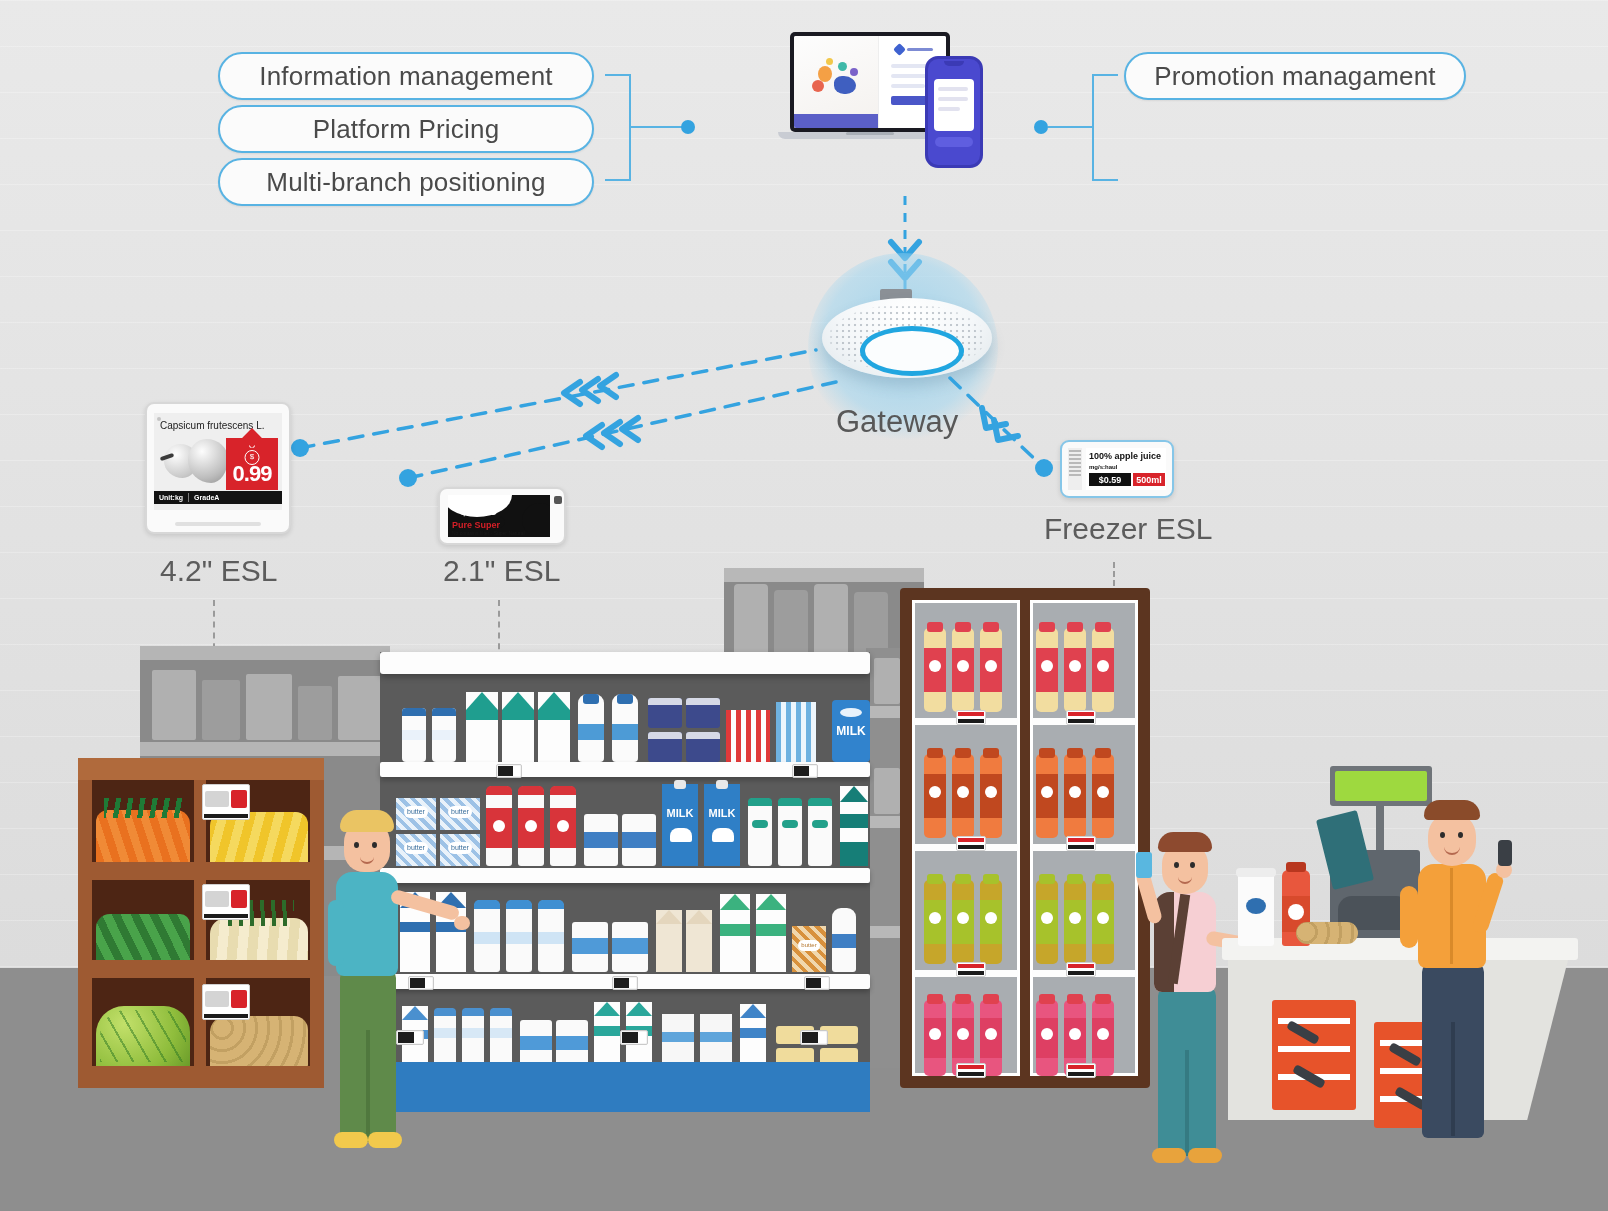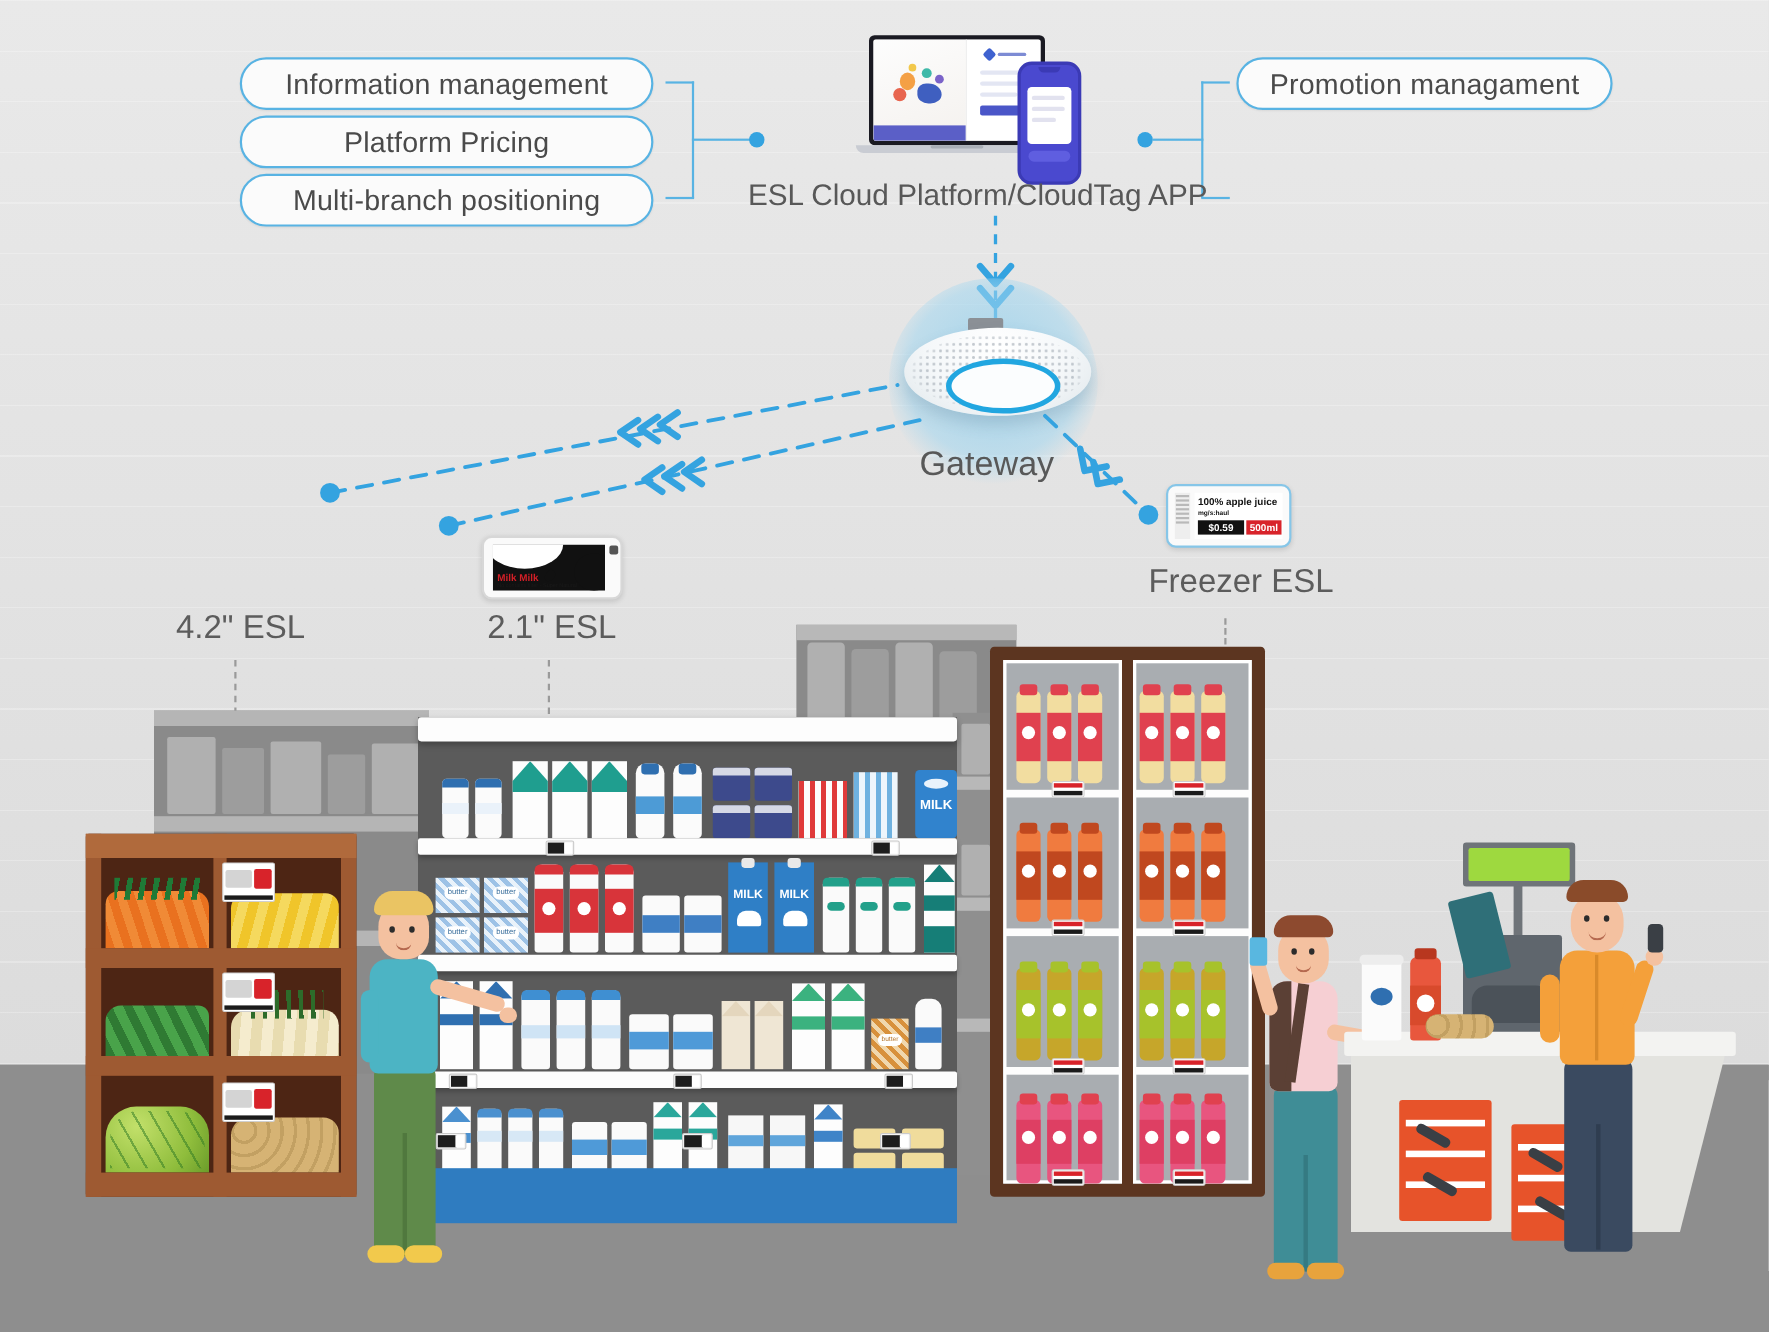--- a/index.html
+++ b/index.html
@@ -202,21 +202,20 @@
   <div class="phone" style="left:925px;top:56px;">
     <div class="notch"></div>
     <div class="card">
       <div class="ln" style="top:8px;width:30px;"></div>
       <div class="ln" style="top:18px;width:30px;"></div>
       <div class="ln" style="top:28px;width:22px;"></div>
     </div>
     <div class="btn"></div>
   </div>
 
-  <div class="caption cap-main" style="left:680px;top:162px;">ESL Cloud Platform/CloudTag APP</div>
 
   <svg style="position:absolute;left:880px;top:196px;width:50px;height:110px;">
     <line x1="25" y1="0" x2="25" y2="98" stroke="#34a3e0" stroke-width="3" stroke-dasharray="9 8"></line>
     <polyline points="11,46 25,62 39,46" fill="none" stroke="#34a3e0" stroke-width="6" stroke-linecap="round" stroke-linejoin="round"></polyline>
     <polyline points="11,66 25,82 39,66" fill="none" stroke="#34a3e0" stroke-width="6" stroke-linecap="round" stroke-linejoin="round"></polyline>
   </svg>
 
   <div class="gw-glow" style="left:808px;top:253px;width:190px;height:190px;"></div>
   <div class="gw-stub" style="left:880px;top:289px;width:32px;height:12px;"></div>
   <div class="gw-body" style="left:822px;top:298px;width:170px;height:80px;">
@@ -244,31 +243,54 @@
 
   <svg style="position:absolute;left:940px;top:372px;width:160px;height:120px;">
     <line x1="10" y1="6" x2="104" y2="96" stroke="#34a3e0" stroke-width="3.5" stroke-dasharray="14 11" stroke-linecap="round"></line>
     <g stroke="#34a3e0" stroke-width="6" fill="none" stroke-linecap="round" stroke-linejoin="round">
       <polyline points="42,36 46,56 66,52"></polyline>
       <polyline points="54,48 58,68 78,64"></polyline>
     </g>
     <circle cx="104" cy="96" r="9" fill="#34a3e0"></circle>
   </svg>
 
+  <div class="esl-frame" style="left:145px;top:402px;width:142px;height:128px;">
+    <div class="esl-screen" style="left:7px;top:9px;right:7px;bottom:22px;">
+      <div class="t42-title" style="left:6px;top:7px;">Capsicum frutescens L.</div>
+
+      <div class="t42-pepper" style="left:10px;top:31px;width:34px;height:34px;background:radial-gradient(circle at 35% 30%,#ffffff,#c9c9c9 70%,#a8a8a8);border-radius:48% 52% 45% 55%/50% 45% 55% 50%;"></div>
+      <div class="t42-pepper" style="left:34px;top:26px;width:40px;height:44px;background:radial-gradient(circle at 35% 28%,#fdfdfd,#bdbdbd 65%,#8f8f8f);border-radius:46% 54% 42% 58%/48% 44% 56% 52%;"></div>
+      <div class="t42-pepper" style="left:6px;top:42px;width:14px;height:4px;background:#3b3b3b;border-radius:3px;transform:rotate(-18deg);"></div>
+
+      <div class="t42-tag" style="left:72px;top:25px;width:52px;height:52px;">
+        <div class="t42-hole"></div>
+        <div class="t42-cur">$</div>
+        <div class="t42-price">0.99</div>
+      </div>
+
+      <div class="t42-bar" style="left:0;right:0;bottom:6px;height:13px;">
+        <span>Unit:kg</span>
+        <div class="sep"></div>
+        <span>GradeA</span>
+      </div>
+    </div>
+    <div style="position:absolute;left:28px;bottom:6px;width:86px;height:4px;background:#e0e0e0;border-radius:2px;"></div>
+    <div style="position:absolute;left:10px;top:13px;width:4px;height:4px;border-radius:50%;background:#c4c4c4;"></div>
+  </div>
   <div class="leader" style="left:213px;top:600px;height:60px;"></div>
   <div class="caption cap-esl" style="left:160px;top:554px;">4.2" ESL</div>
 
   <div class="esl-frame" style="left:438px;top:487px;width:124px;height:54px;">
     <div class="t21-screen" style="left:8px;top:6px;right:14px;bottom:6px;">
       <div class="t21-black"></div>
       <div class="t21-white" style="left:-6px;top:-22px;width:70px;height:44px;"></div>
       <div class="t21-price" style="left:12px;top:6px;">$0.59</div>
       <div class="t21-drop" style="left:48px;top:23px;"></div>
       <div class="t21-circle" style="right:-8px;top:8px;width:36px;height:34px;"></div>
-      <div class="t21-brand" style="left:4px;top:25px;">Milk Milk</div>
+      <div class="t21-brand" style="left:4px;top:25px;">Pure Super</div>
       <div class="t21-sub" style="left:4px;top:35px;">No contains filter - Super Natural</div>
     </div>
     <div class="t21-led" style="right:2px;top:7px;"></div>
   </div>
   <div class="leader" style="left:498px;top:600px;height:60px;"></div>
   <div class="caption cap-esl" style="left:443px;top:554px;">2.1" ESL</div>
 
   <div class="esl-frame" style="left:1060px;top:440px;width:110px;height:54px;border-color:#86c6e8;">
     <div class="tfz-strip" style="left:6px;top:6px;width:14px;bottom:6px;">
       <i></i>

